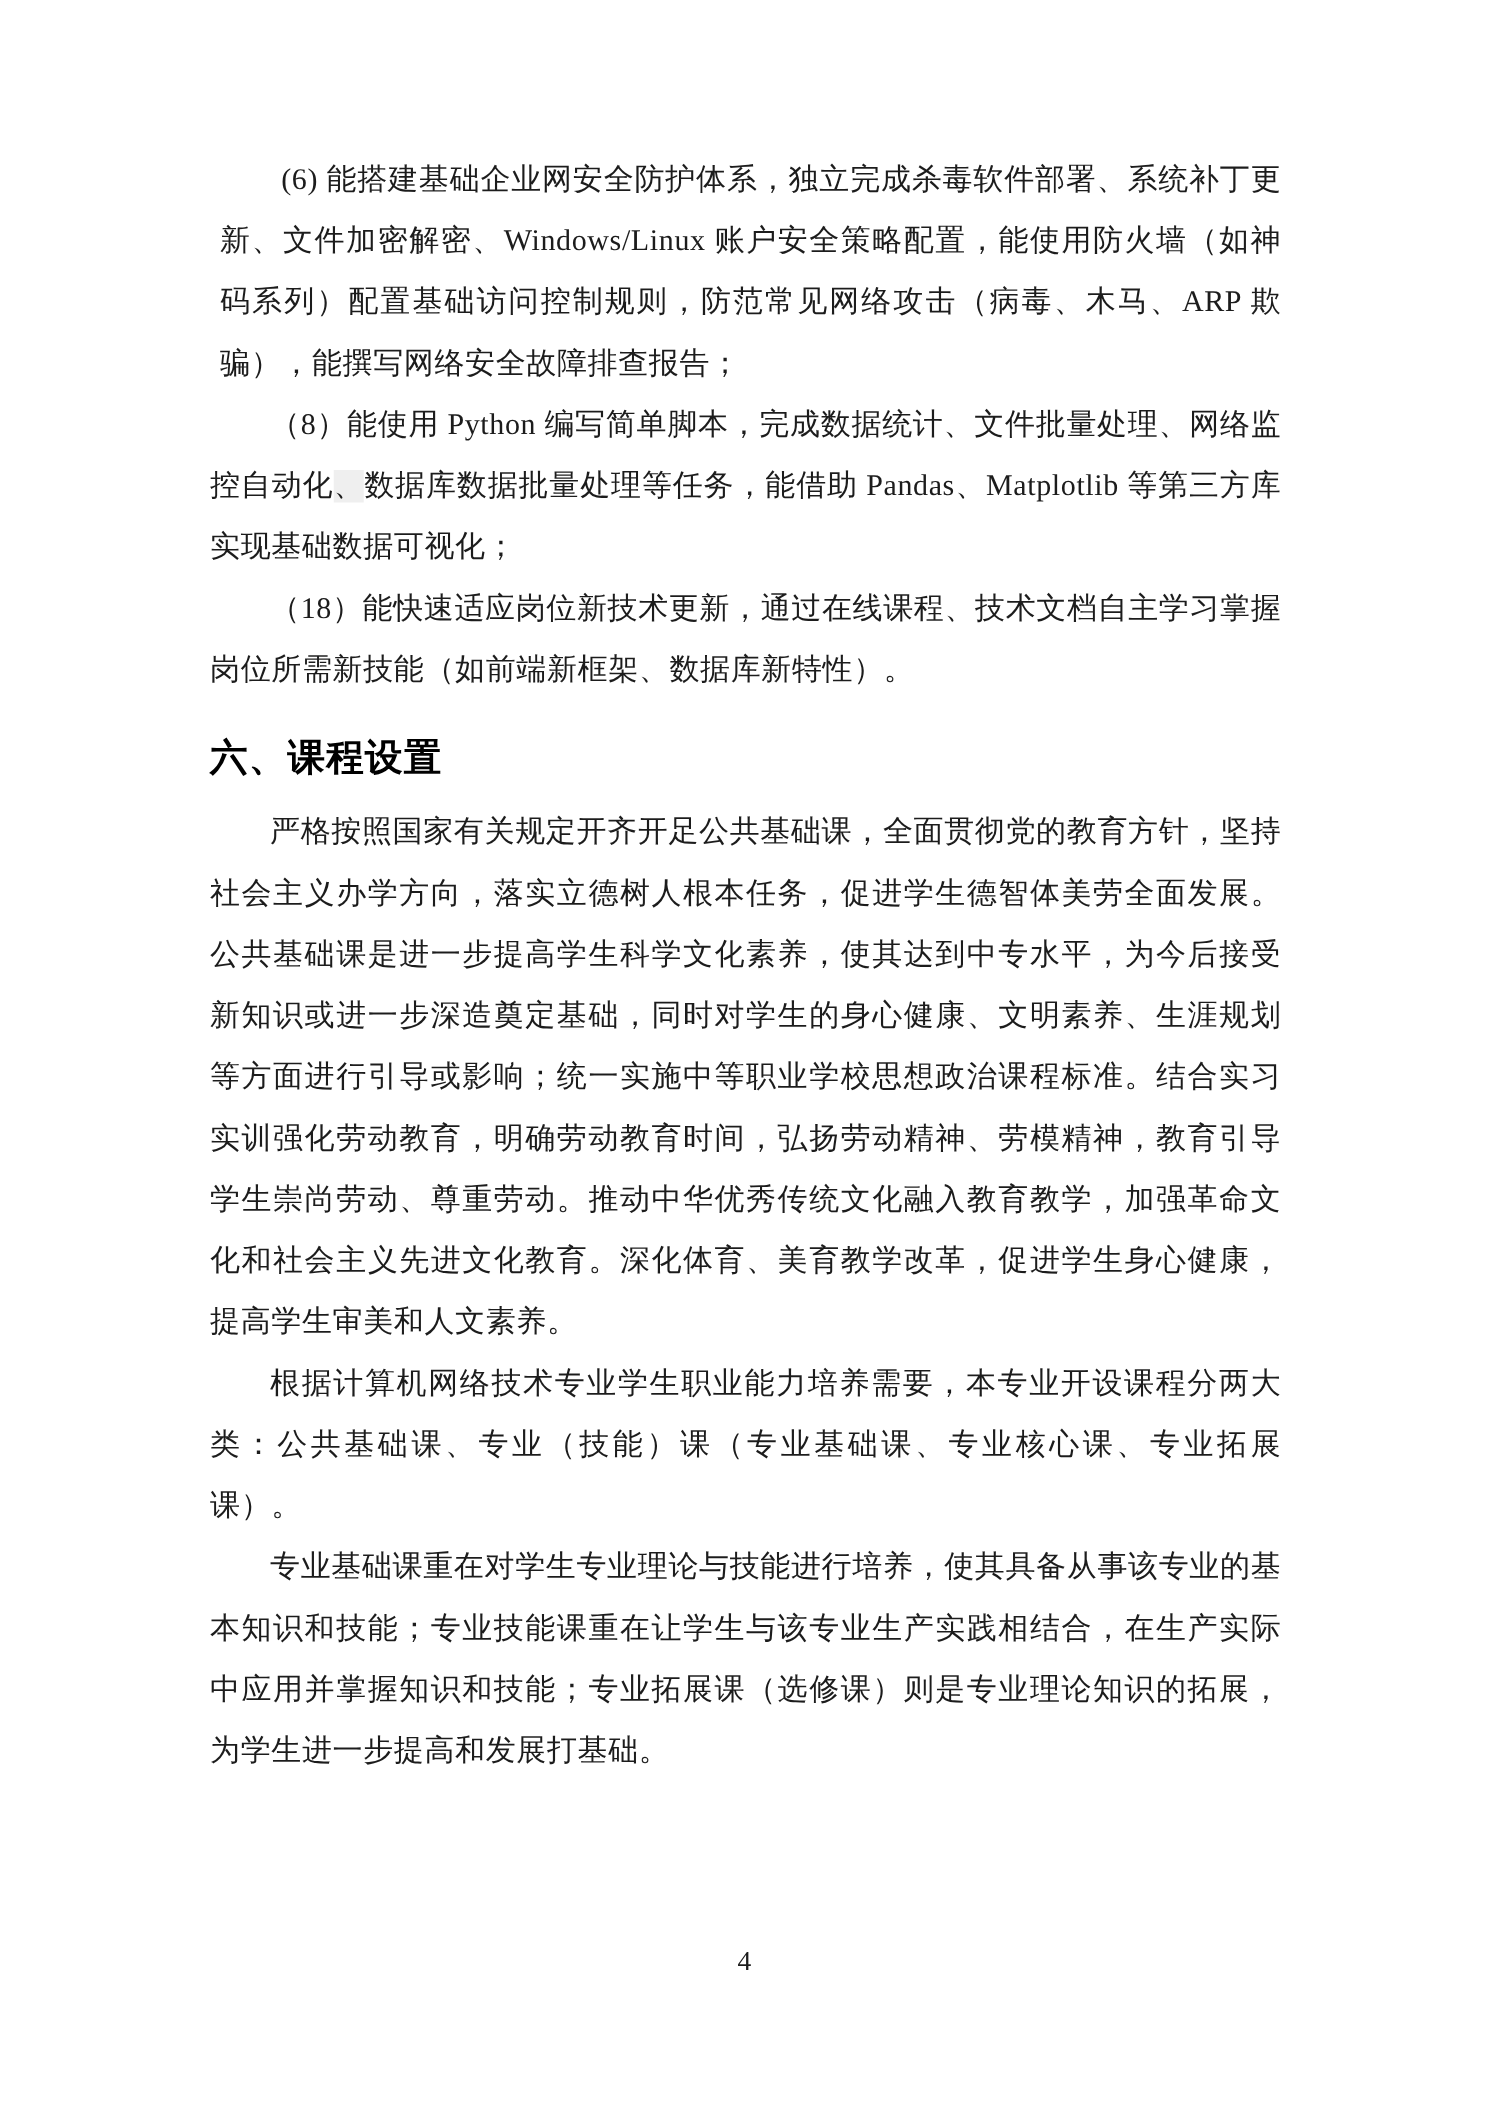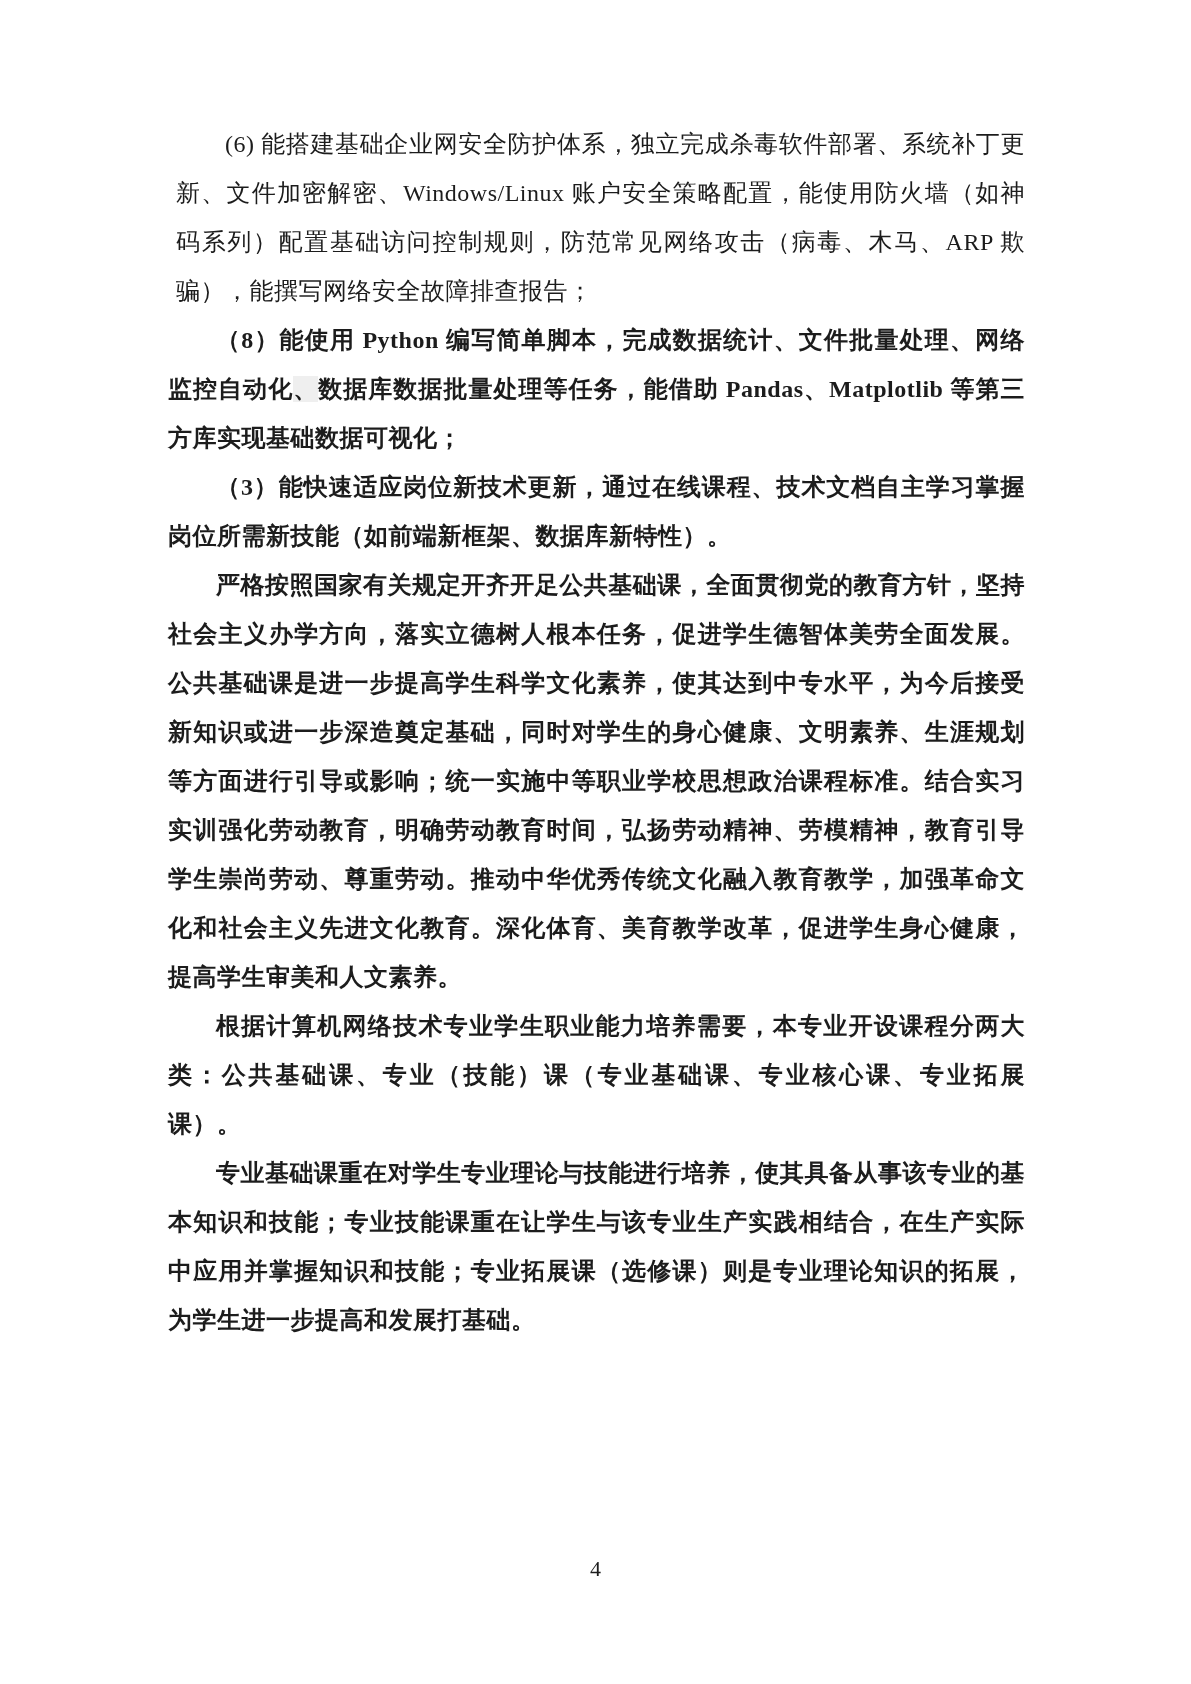--- a/index.html
+++ b/index.html
@@ -30,21 +30,20 @@
     letter-spacing: 0.5px;
   }
   
   .para-hang {
     padding-left: 8px;
     text-indent: 49px;
   }
   
   .para-std {
     text-indent: 48px;
-    font-weight: bold;
   }
   .heading {
     font-family: "Liberation Sans", "DejaVu Sans", sans-serif;
     font-weight: bold;
     font-size: 30px;
     line-height: 49px;
     color: #000000;
     margin: 21px 0 11px 0;
     letter-spacing: 1px;
   }
@@ -66,22 +65,23 @@
 <body>
 
 <div class="page">
   <div class="content">
 
     <p class="para para-hang">(6) 能搭建基础企业网安全防护体系，独立完成杀毒软件部署、系统补丁更新、文件加密解密、Windows/Linux 账户安全策略配置，能使用防火墙（如神码系列）配置基础访问控制规则，防范常见网络攻击（病毒、木马、ARP 欺骗），能撰写网络安全故障排查报告；</p>
 
     <p class="para para-std"><span>（8）能使用 Python 编写简单脚本，完成数据统计、文件批量处理、网络监控自动化</span><span class="hl">、</span><span>数据库数据批量处理等任务，能借助 Pandas、Matplotlib 等第三方库实现基础数据可视化；</span></p>
 
 
-    <p class="para para-std">（3）能快速适应岗位新技术更新，通过在线课程、技术文档自主学习掌握岗位所需新技能（如前端新框架、数据库新特性）。</p>
+    <p class="para para-std">（18）能快速适应岗位新技术更新，通过在线课程、技术文档自主学习掌握岗位所需新技能（如前端新框架、数据库新特性）。</p>
 
+    <h2 class="heading">六、课程设置</h2>
 
     <p class="para para-std">严格按照国家有关规定开齐开足公共基础课，全面贯彻党的教育方针，坚持社会主义办学方向，落实立德树人根本任务，促进学生德智体美劳全面发展。公共基础课是进一步提高学生科学文化素养，使其达到中专水平，为今后接受新知识或进一步深造奠定基础，同时对学生的身心健康、文明素养、生涯规划等方面进行引导或影响；统一实施中等职业学校思想政治课程标准。结合实习实训强化劳动教育，明确劳动教育时间，弘扬劳动精神、劳模精神，教育引导学生崇尚劳动、尊重劳动。推动中华优秀传统文化融入教育教学，加强革命文化和社会主义先进文化教育。深化体育、美育教学改革，促进学生身心健康，提高学生审美和人文素养。</p>
 
     <p class="para para-std">根据计算机网络技术专业学生职业能力培养需要，本专业开设课程分两大类：公共基础课、专业（技能）课（专业基础课、专业核心课、专业拓展课）。</p>
 
     <p class="para para-std">专业基础课重在对学生专业理论与技能进行培养，使其具备从事该专业的基本知识和技能；专业技能课重在让学生与该专业生产实践相结合，在生产实际中应用并掌握知识和技能；专业拓展课（选修课）则是专业理论知识的拓展，为学生进一步提高和发展打基础。</p>
 
   </div>
 
   <div class="page-number">4</div>

